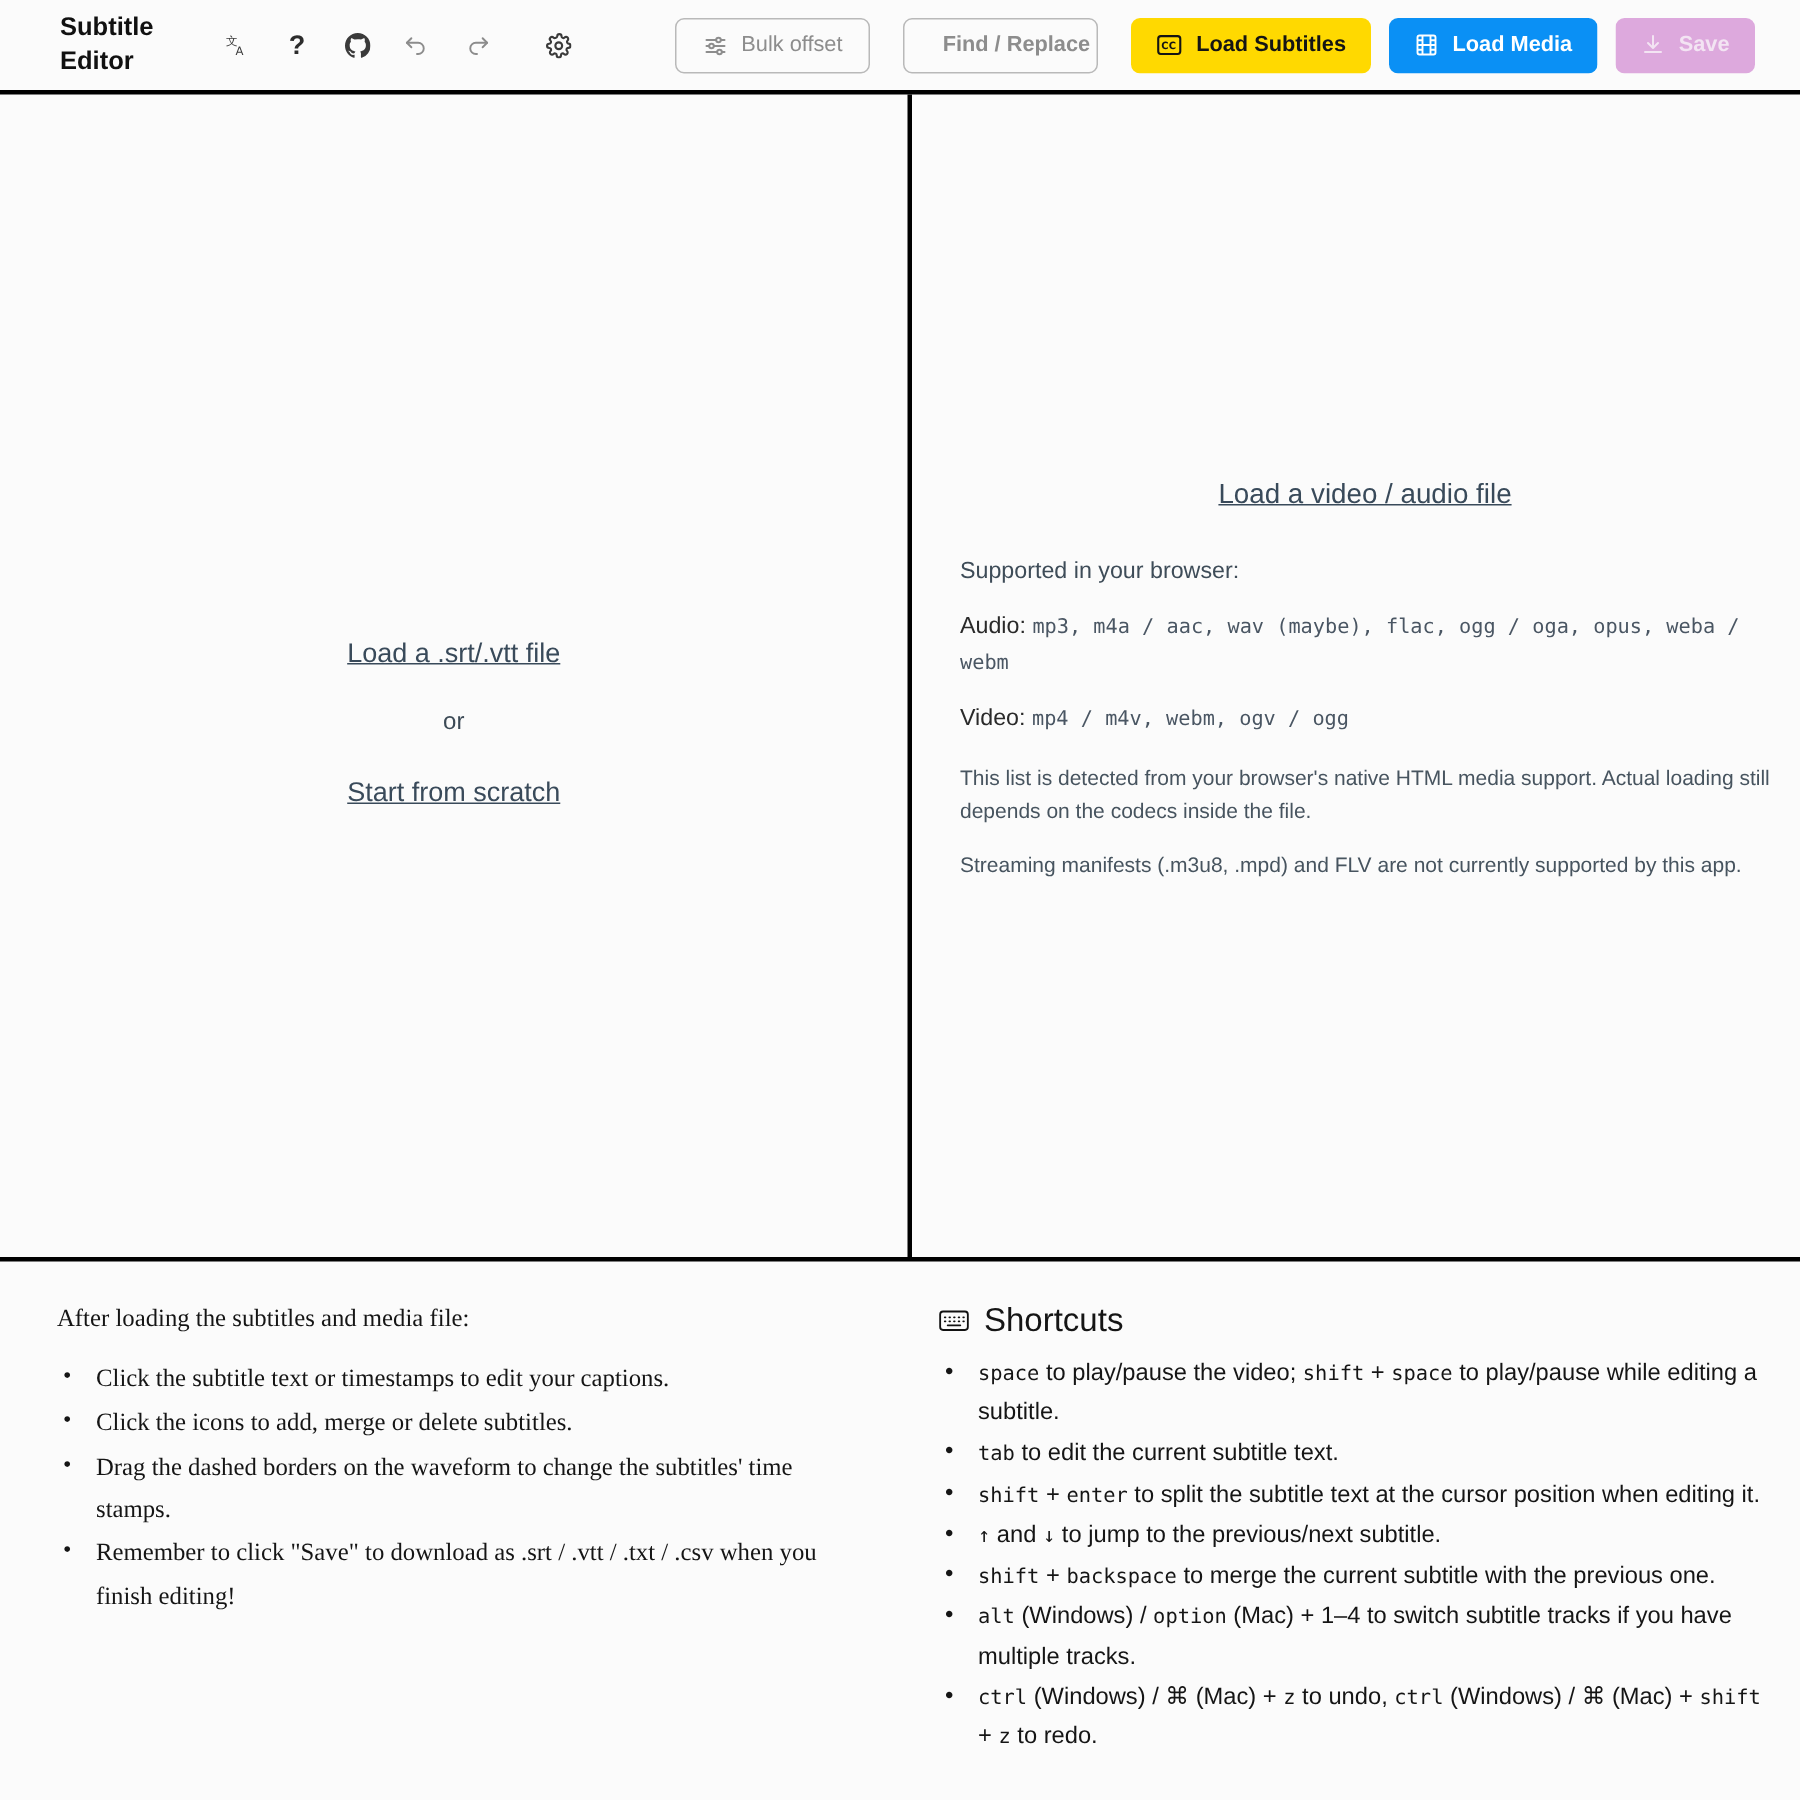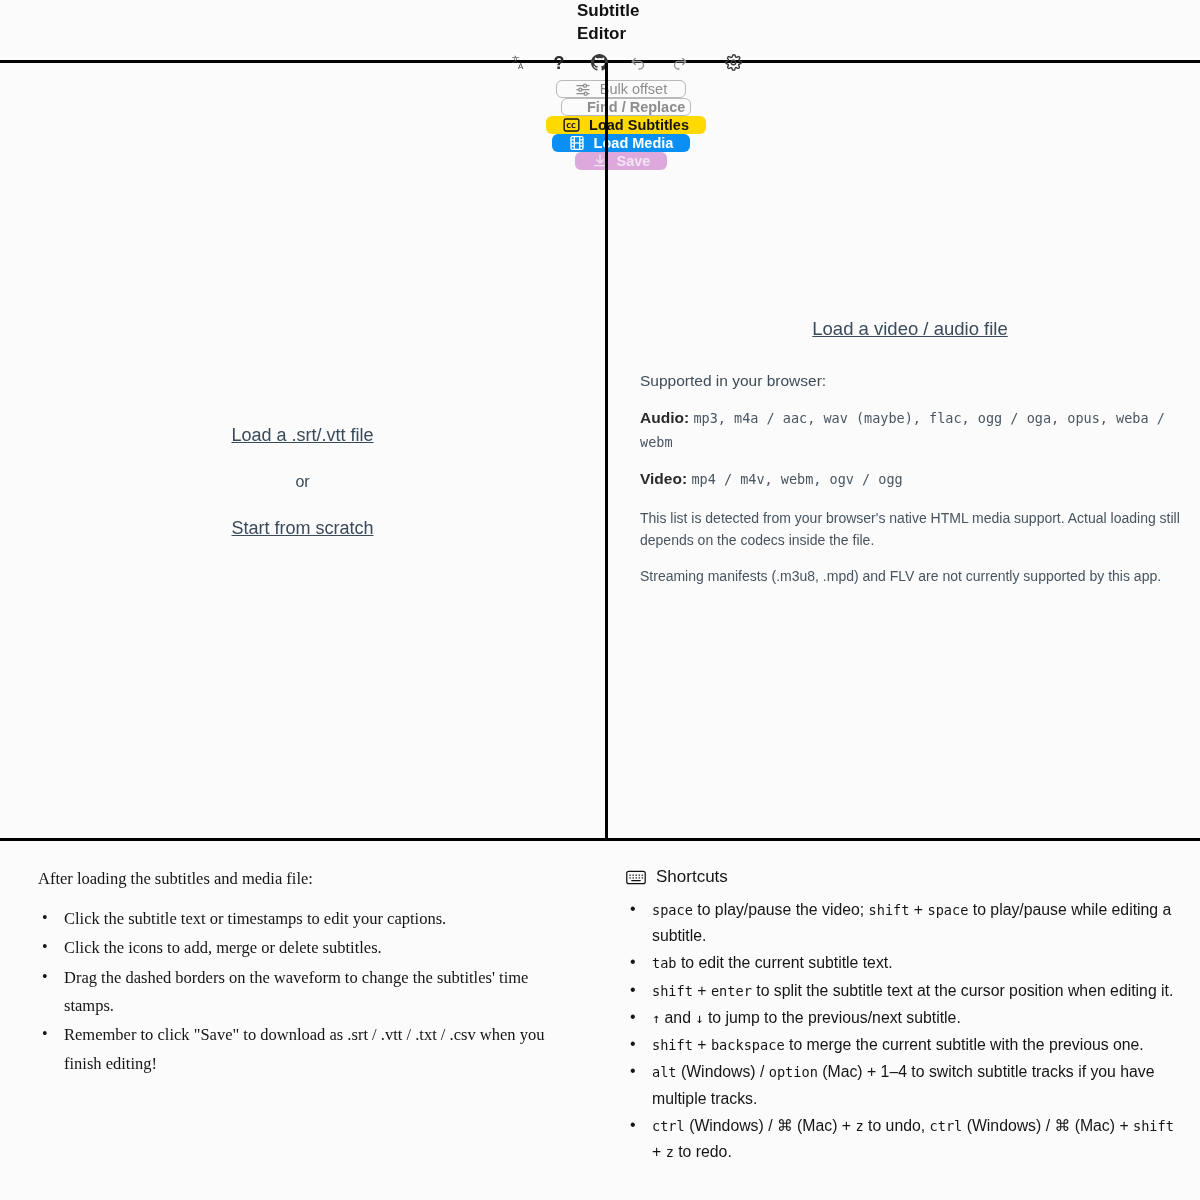--- a/index.html
+++ b/index.html
@@ -10,24 +10,23 @@
     font-family: "Liberation Sans", sans-serif;
     color: #1b1b1b;
     overflow: hidden;
   }
   #app { width: 1200px; height: 1200px; display: flex; flex-direction: column; background:#fbfbfb; }
 
   
   .header {
     height: 63px; min-height: 63px;
     display: flex; align-items: center;
-    padding: 0 30px 0 60px;
+    padding: 0 30px 0 40px;
     background: #fbfbfb;
     border-bottom: 3px solid #000;
-    flex-direction: column;
   }
   .app-title {
     font-size: 17px; font-weight: bold; line-height: 1.35;
     width: 76px; color: #111;
   }
   .icon-row { display: flex; align-items: center; margin-left: 22px; }
   .icon-btn {
     width: 40px; height: 34px;
     display: flex; align-items: center; justify-content: center;
     background: transparent; border: none; cursor: pointer;
@@ -68,33 +67,33 @@
   .droplink {
     font-size: 18px; color: #394a5a; text-decoration: underline;
     cursor: pointer; display: inline-block;
   }
   .or-text { font-size: 16px; color: #3c4a56; margin: 27px 0; }
 
   .right-inner { padding: 255px 20px 0 32px; }
   .right-title { text-align: center; margin-bottom: 29px; }
   .rt-link { font-size: 18.5px; color: #394a5a; text-decoration: underline; cursor: pointer; }
   .sup-line { font-size: 15.5px; color: #3e4c58; margin-bottom: 13px; line-height: 1.55; }
-  .sup-label { font-weight: bold; color: #2a2a2a; }
+  .sup-label { font-weight: normal; color: #2a2a2a; }
   .mono { font-family: "DejaVu Sans Mono", monospace; font-size: 13.5px; color: #4a5663; }
   .note { font-size: 14px; color: #47545f; line-height: 1.55; margin-top: 17px; }
   .note2 { margin-top: 15px; }
 
   
   .bottom { display: flex; flex: 1; border-top: 3px solid #000; }
   .bl { width: 608px; padding: 26px 28px 0 38px; font-family: Liberation Serif, serif; }
   .br { flex: 1; padding: 26px 18px 0 18px; }
 
   .b-head { font-size: 16.5px; color: #151515; margin-bottom: 14px; line-height: 1.45; }
   .b-head-row { display: flex; align-items: center; gap: 10px; margin-bottom: 10px; }
-  .b-head-row .lbl { font-size: 17px; color: #151515; }
+  .b-head-row .lbl { font-size: 22px; color: #151515; }
 
   ul.blist { list-style: none; margin: 0; padding: 0; }
   ul.blist li {
     font-size: 16.5px; line-height: 1.72; color: #151515;
     position: relative; padding-left: 26px; margin-bottom: 1px;
   }
   ul.blist li::before {
     content: "•"; position: absolute; left: 4px; top: -1px; font-size: 16px;
   }
   .br ul.blist li { font-size: 15.8px; line-height: 1.66; }

